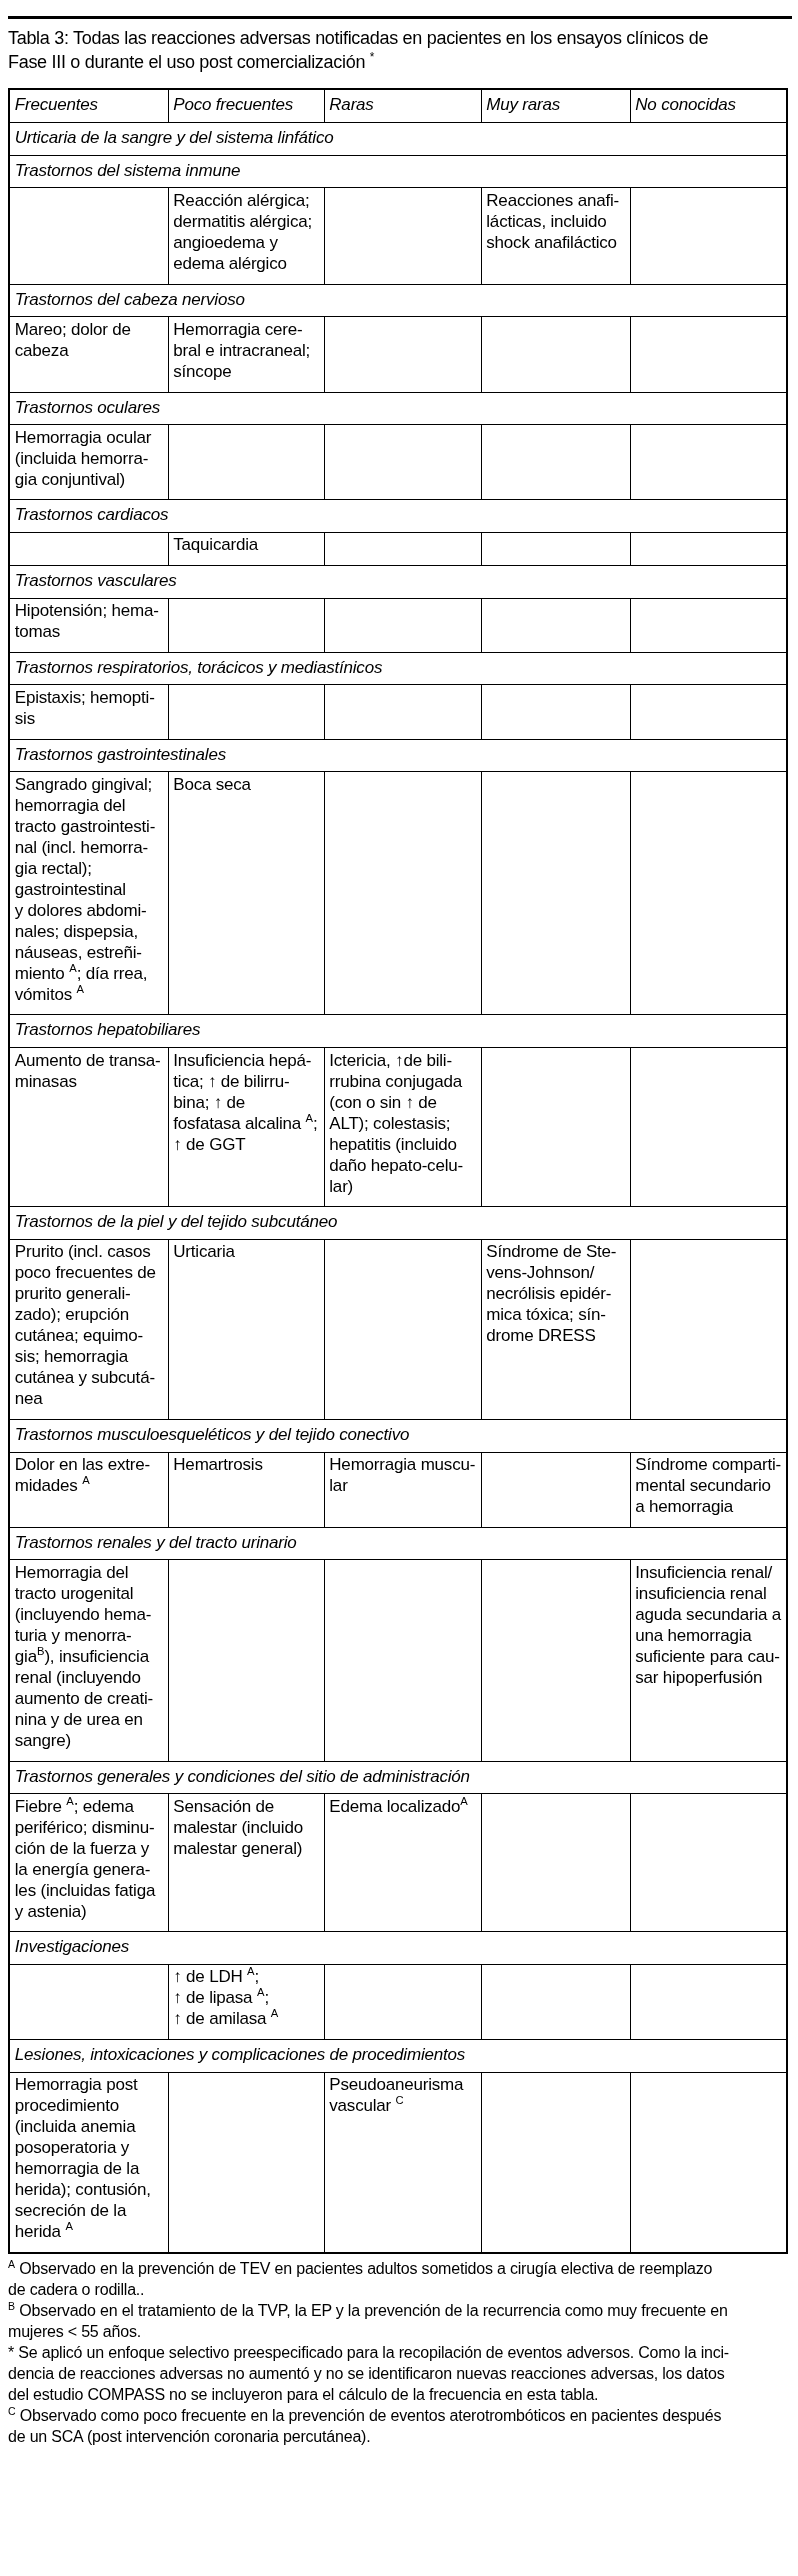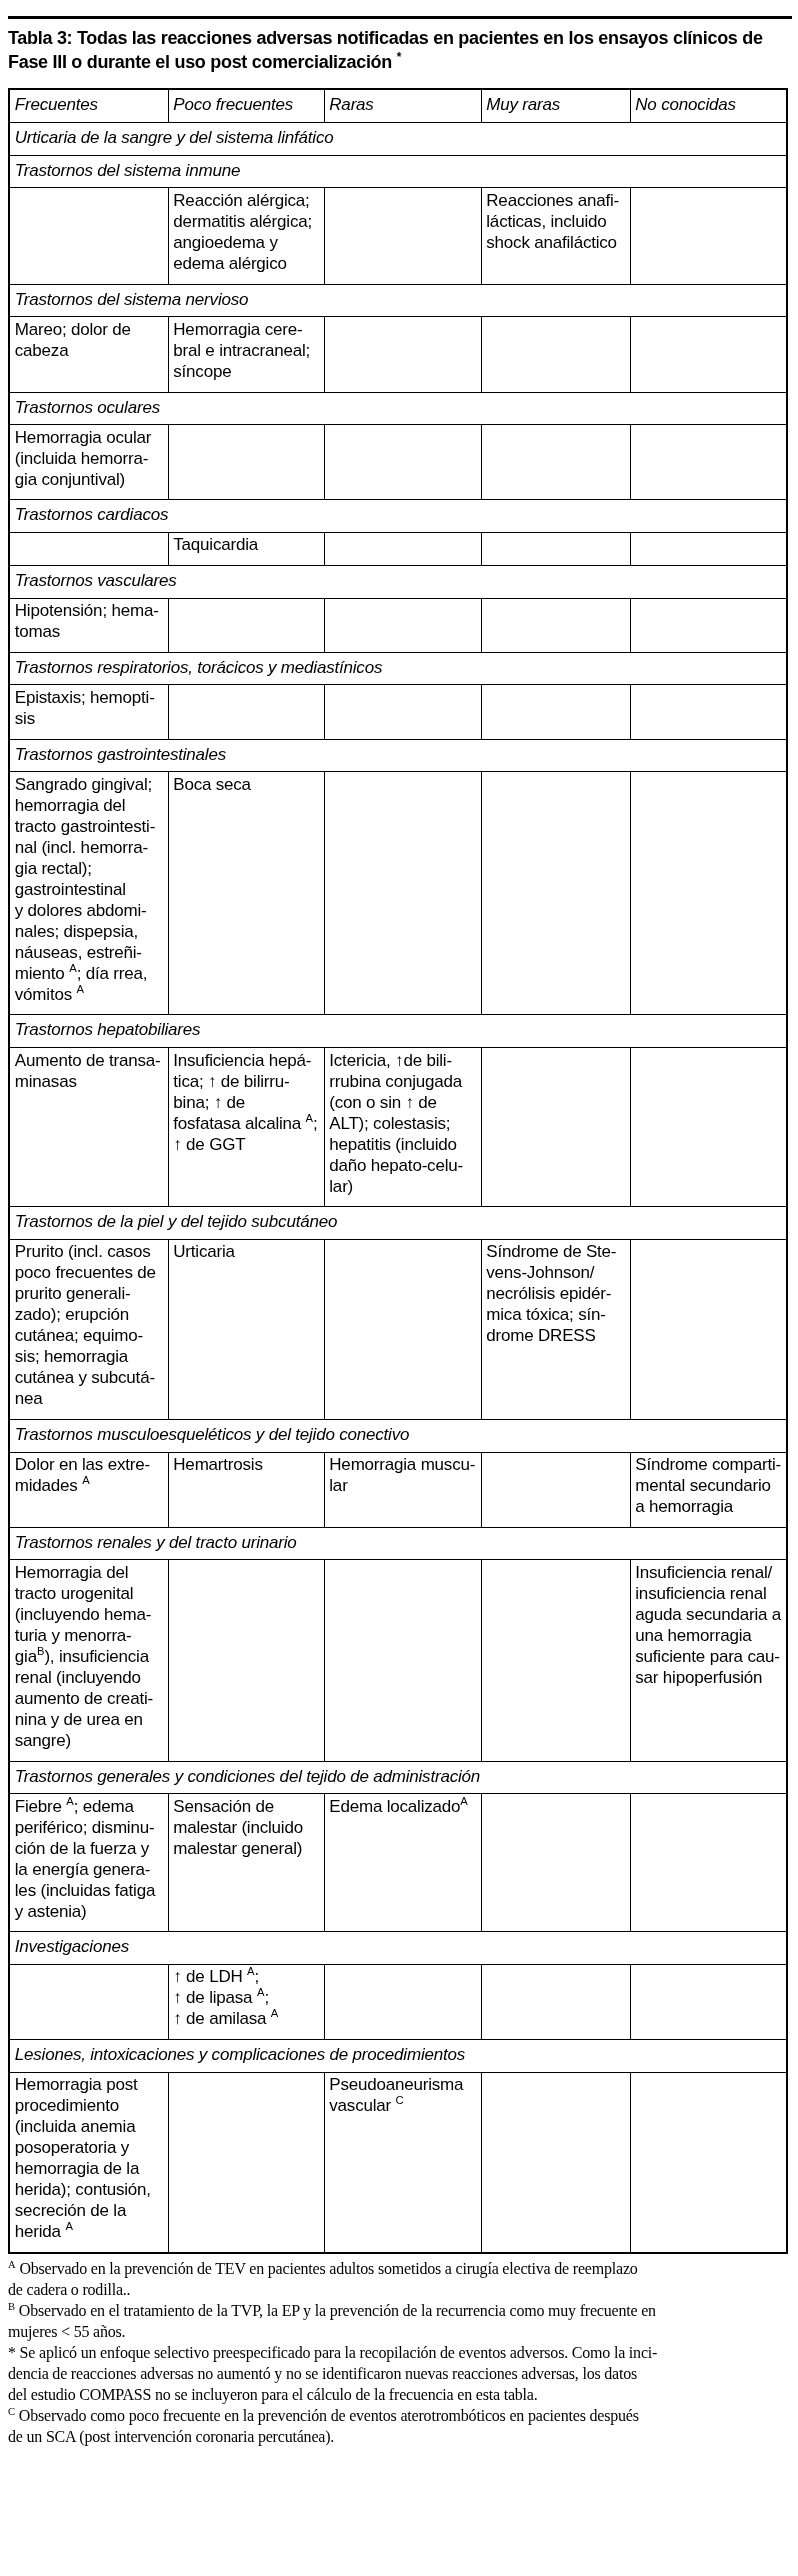--- a/index.html
+++ b/index.html
@@ -1,29 +1,29 @@
 <!DOCTYPE html>
 <html lang="es" style="font-size:13px"><head>
 <meta charset="utf-8">
 <title>Tabla 3</title>
 <style>
   html,body{margin:0;padding:0;background:#ffffff;}
   body{width:798px;font-family:"Liberation Sans","DejaVu Sans",sans-serif;color:#000;}
   .page{padding:9.7px 6.5px 8px 8px;}
   .rule{border:0;border-top:3.2px solid #000;height:0;}
   .rule-top{margin-bottom:6.5px;}
-  .title{font-size:18px;line-height:24px;font-weight:bold;letter-spacing:-0.3px;margin:1.6px 0 14.5px 0;}
+  .title{font-size:18px;line-height:24px;font-weight:normal;letter-spacing:-0.3px;margin:1.6px 0 14.5px 0;}
   table.adr-table{border-collapse:collapse;table-layout:fixed;width:778px;border:2.4px solid #000;}
   .adr-table th,.adr-table td{border:1.6px solid #000;vertical-align:top;text-align:left;font-weight:normal;overflow-wrap:break-word;}
   .adr-table th{font-style:italic;font-size:17px;line-height:21px;letter-spacing:-0.2px;padding:4px 3.2px 7.3px 4.8px;}
   td.section-cell{font-style:italic;font-size:17px;line-height:21px;letter-spacing:-0.2px;padding:4px 3.2px 6.5px 4.8px;}
   td.cell{font-size:17px;line-height:21px;letter-spacing:-0.2px;padding:1.6px 3.2px 9.7px 4.8px;}
   sup{font-size:66%;vertical-align:super;line-height:0;letter-spacing:0;}
   .footnotes{margin-top:4px;font-size:16px;line-height:21px;letter-spacing:-0.2px;}
-  .fn{margin:0;font-family:Liberation Serif, serif;}
+  .fn{margin:0;}
   .c1{width:159px}.c2{width:156px}.c3{width:157px}.c4{width:149px}.c5{width:157px}
 </style>
 </head>
 <body>
 
 <div class="page">
   <hr class="rule rule-top">
 
   <h1 class="title">Tabla 3: Todas las reacciones adversas notificadas en pacientes en los ensayos clínicos de<br>Fase III o durante el uso post comercialización <sup>*</sup></h1>
 
@@ -54,21 +54,21 @@
   </tr>
   <tr class="data-row">
     <td class="cell"></td>
     <td class="cell">Reacción alérgica;<br>dermatitis alérgica;<br>angioedema y<br>edema alérgico</td>
     <td class="cell"></td>
     <td class="cell">Reacciones anafi-<br>lácticas, incluido<br>shock anafiláctico</td>
     <td class="cell"></td>
   </tr>
 
   <tr class="section-row">
-    <td class="section-cell" colspan="5">Trastornos del sistema nervioso</td>
+    <td class="section-cell" colspan="5">Trastornos del cabeza nervioso</td>
   </tr>
   <tr class="data-row">
     <td class="cell">Mareo; dolor de<br>cabeza</td>
     <td class="cell">Hemorragia cere-<br>bral e intracraneal;<br>síncope</td>
     <td class="cell"></td>
     <td class="cell"></td>
     <td class="cell"></td>
   </tr>
 
   <tr class="section-row">
@@ -164,21 +164,21 @@
   </tr>
   <tr class="data-row">
     <td class="cell">Hemorragia del<br>tracto urogenital<br>(incluyendo hema-<br>turia y menorra-<br>gia<sup>B</sup>), insuficiencia<br>renal (incluyendo<br>aumento de creati-<br>nina y de urea en<br>sangre)</td>
     <td class="cell"></td>
     <td class="cell"></td>
     <td class="cell"></td>
     <td class="cell">Insuficiencia renal/<br>insuficiencia renal<br>aguda secundaria a<br>una hemorragia<br>suficiente para cau-<br>sar hipoperfusión</td>
   </tr>
 
   <tr class="section-row">
-    <td class="section-cell" colspan="5">Trastornos generales y condiciones del tejido de administración</td>
+    <td class="section-cell" colspan="5">Trastornos generales y condiciones del sitio de administración</td>
   </tr>
   <tr class="data-row">
     <td class="cell">Fiebre <sup>A</sup>; edema<br>periférico; disminu-<br>ción de la fuerza y<br>la energía genera-<br>les (incluidas fatiga<br>y astenia)</td>
     <td class="cell">Sensación de<br>malestar (incluido<br>malestar general)</td>
     <td class="cell">Edema localizado<sup>A</sup></td>
     <td class="cell"></td>
     <td class="cell"></td>
   </tr>
 
   <tr class="section-row">

